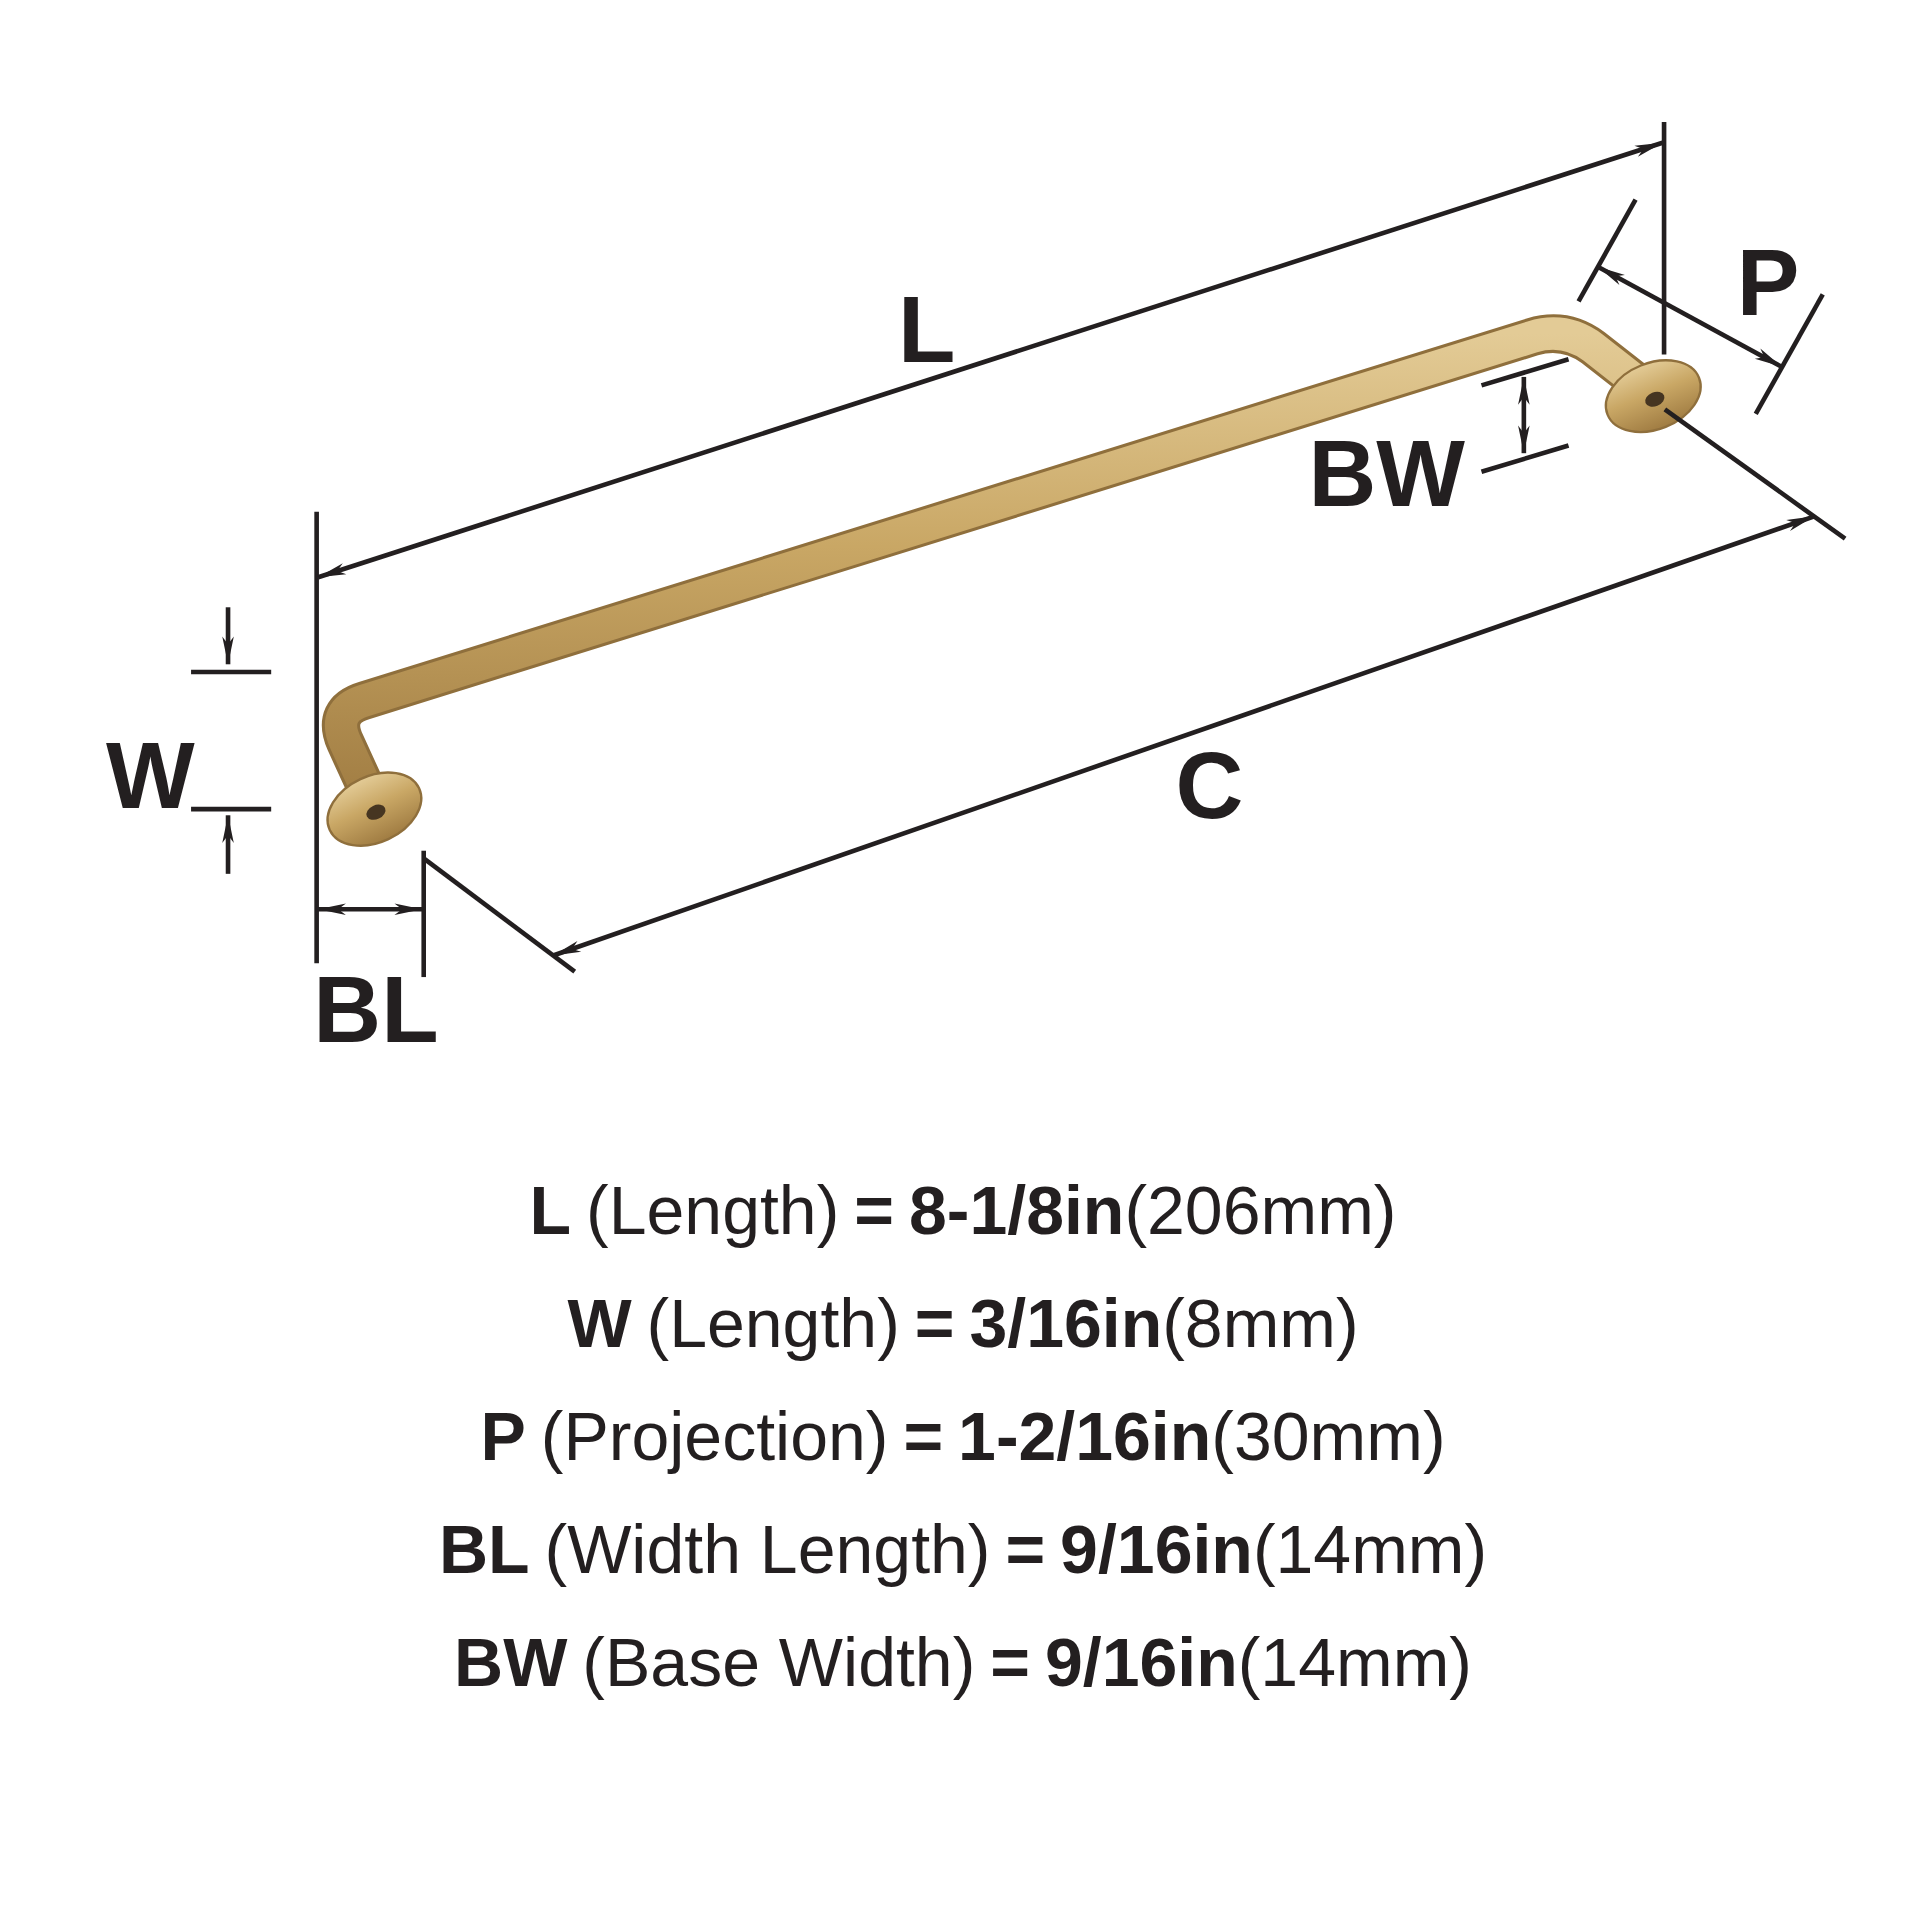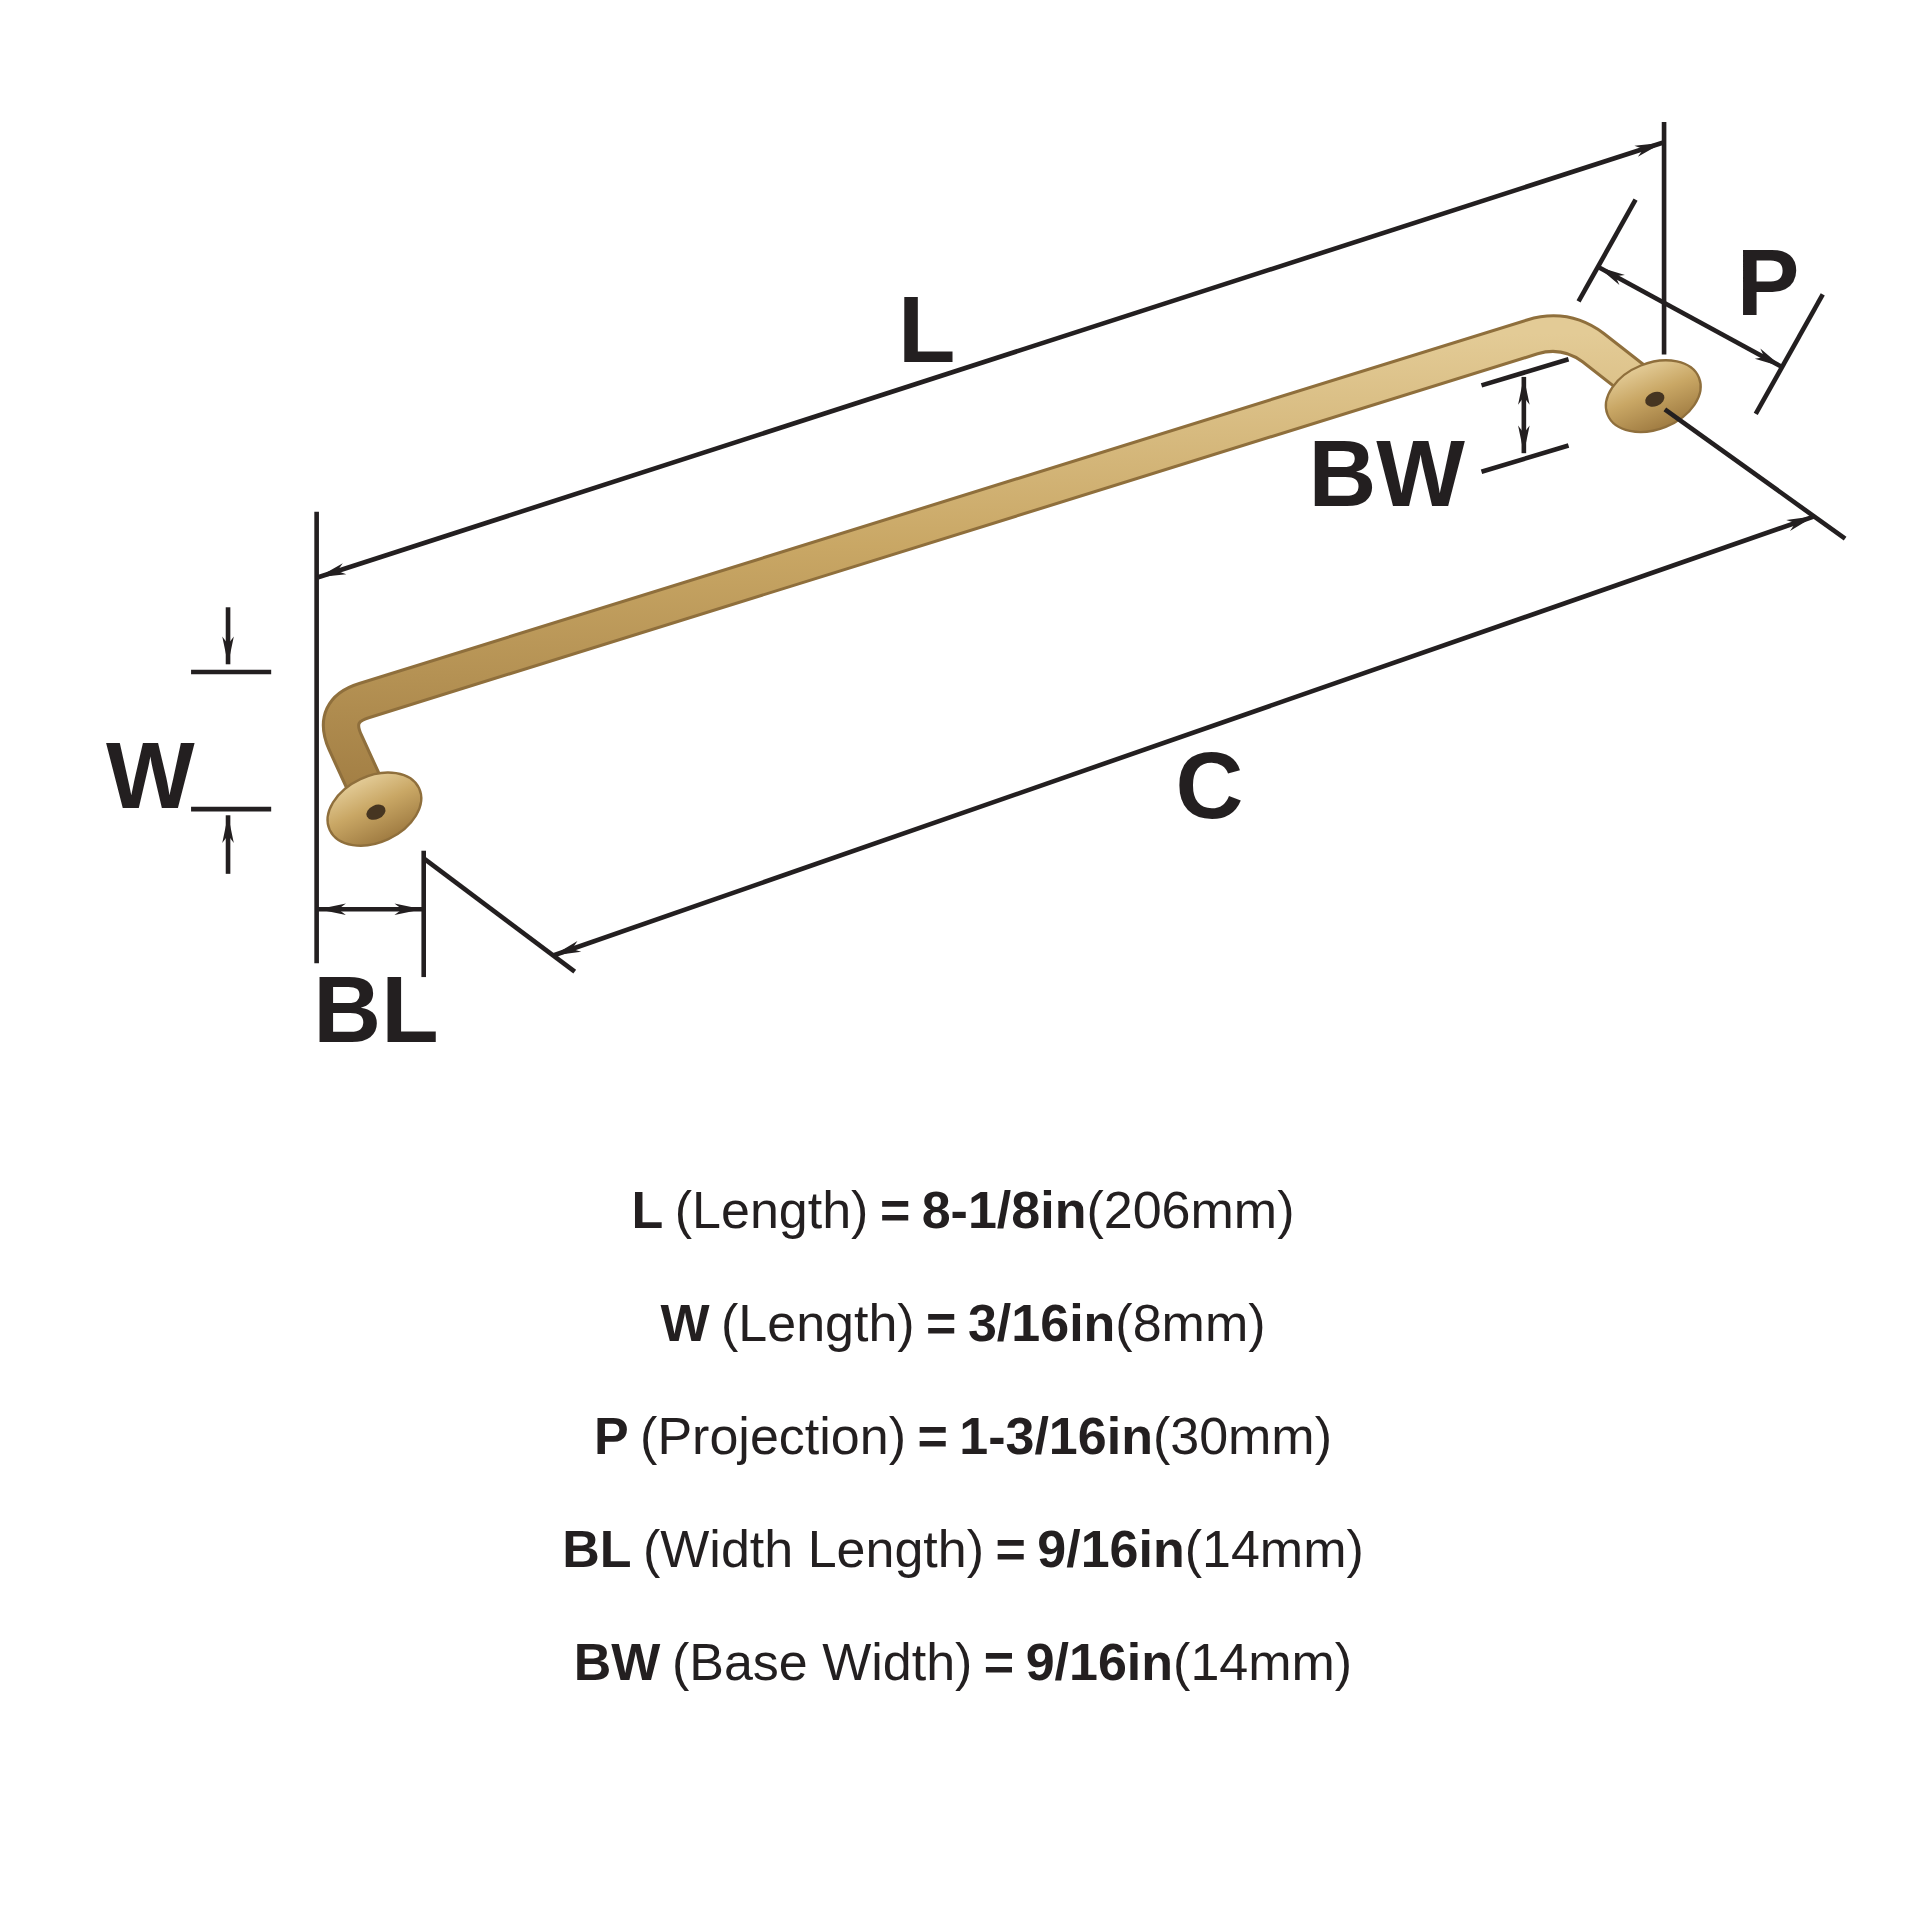--- a/index.html
+++ b/index.html
@@ -17,21 +17,21 @@
     font-weight:700;
     font-size:122px;
     fill:#231f20;
   }
   .legend{
     position:absolute;
     top:1154px;left:0;width:1926px;
     text-align:center;
   }
   .legend-row{
-    font-size:52px;
+    font-size:68px;
     line-height:113px;
     white-space:nowrap;
     letter-spacing:0;
   }
   .k,.e,.v{font-weight:700;}
   .d,.m{font-weight:400;}
   .k,.d,.e{margin-right:0.22em;}
 </style>
 </head>
 <body>
@@ -102,21 +102,21 @@
 </div>
 
 <div class="legend">
   <div class="legend-row">
     <span class="k">L</span><span class="d">(Length)</span><span class="e">=</span><span class="v">8-1/8in</span><span class="m">(206mm)</span>
   </div>
   <div class="legend-row">
     <span class="k">W</span><span class="d">(Length)</span><span class="e">=</span><span class="v">3/16in</span><span class="m">(8mm)</span>
   </div>
   <div class="legend-row">
-    <span class="k">P</span><span class="d">(Projection)</span><span class="e">=</span><span class="v">1-3/16in</span><span class="m">(30mm)</span>
+    <span class="k">P</span><span class="d">(Projection)</span><span class="e">=</span><span class="v">1-2/16in</span><span class="m">(30mm)</span>
   </div>
   <div class="legend-row">
     <span class="k">BL</span><span class="d">(Width Length)</span><span class="e">=</span><span class="v">9/16in</span><span class="m">(14mm)</span>
   </div>
   <div class="legend-row">
     <span class="k">BW</span><span class="d">(Base Width)</span><span class="e">=</span><span class="v">9/16in</span><span class="m">(14mm)</span>
   </div>
 </div>
 
 

